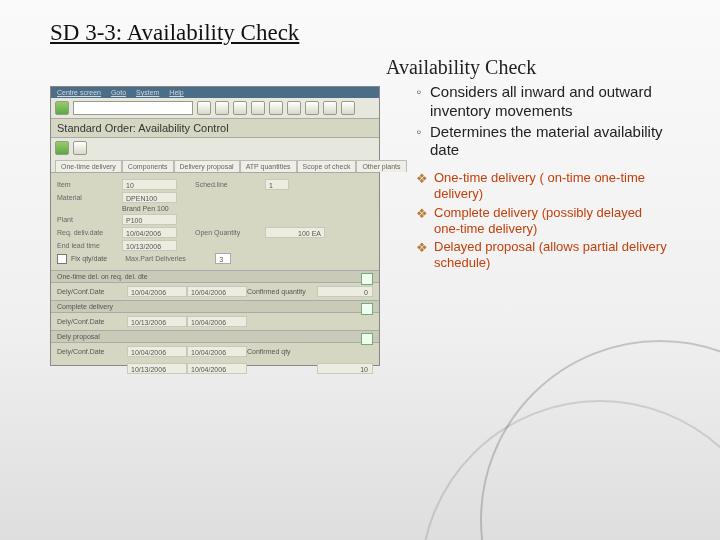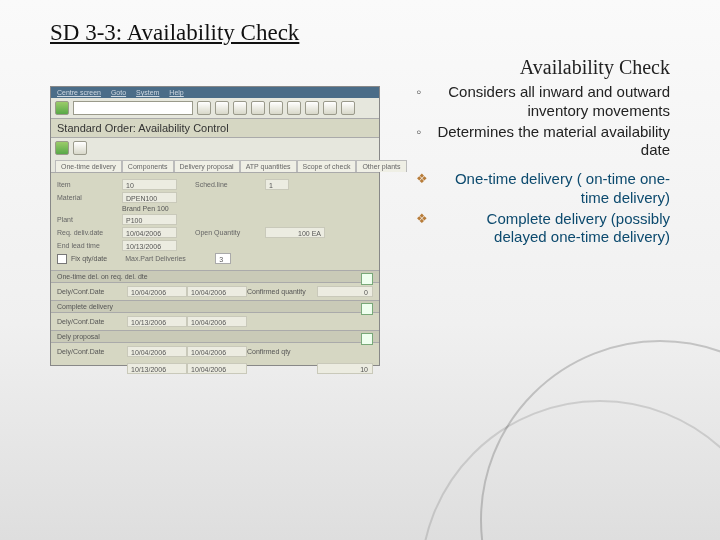--- a/index.html
+++ b/index.html
@@ -127,21 +127,21 @@
   }
   .sap-data-row {
     display:flex; padding: 3px 6px; font-size:7px; color:#555; align-items:center;
   }
   .sap-data-row .c1 { width:70px; }
   .sap-data-row .c2 { width:60px; }
   .sap-data-row .c3 { width:60px; }
   .sap-data-row .c4 { width:70px; color:#555; }
   .sap-data-row .c5 { flex:1; text-align:right; padding-right:4px; }
 
-  .text-col { flex: 1; padding-left: 8px; text-align: right; }
+  .text-col { flex: 1; padding-left: 8px; }
   .sub-head {
     font-family: "Comic Sans MS", "Trebuchet MS", cursive;
     font-size: 20px;
     color: #222;
     margin: 0 0 4px 0;
   }
   .circ-list { margin-left: 30px; margin-bottom: 10px; }
   .circ-item {
     font-family: Verdana, sans-serif;
     font-size: 15px;
@@ -155,22 +155,22 @@
     content: "◦";
     position: absolute;
     left: 0;
     top: 0;
     color: #666;
     font-size: 15px;
   }
   .dia-list { margin-left: 30px; }
   .dia-item {
     font-family: Verdana, sans-serif;
-    font-size: 15px;
-    color: #0c4a6e;
+    font-size: 13px;
+    color: #c2410c;
     line-height: 1.25;
     position: relative;
     padding-left: 18px;
     margin-bottom: 2px;
   }
   .dia-item::before {
     content: "❖";
     position: absolute;
     left: 0;
     top: 1px;
@@ -319,16 +319,17 @@
 
     <div class="text-col">
       <div class="sub-head">Availability Check</div>
       <div class="circ-list">
         <div class="circ-item">Considers all inward and outward inventory movements</div>
         <div class="circ-item">Determines the material availability date</div>
       </div>
       <div class="dia-list">
         <div class="dia-item">One-time delivery ( on-time one-time delivery)</div>
         <div class="dia-item">Complete delivery (possibly delayed one-time delivery)</div>
+        <div class="dia-item">Delayed proposal (allows partial delivery schedule)</div>
       </div>
     </div>
   </div>
 </div>
 
 </body></html>

